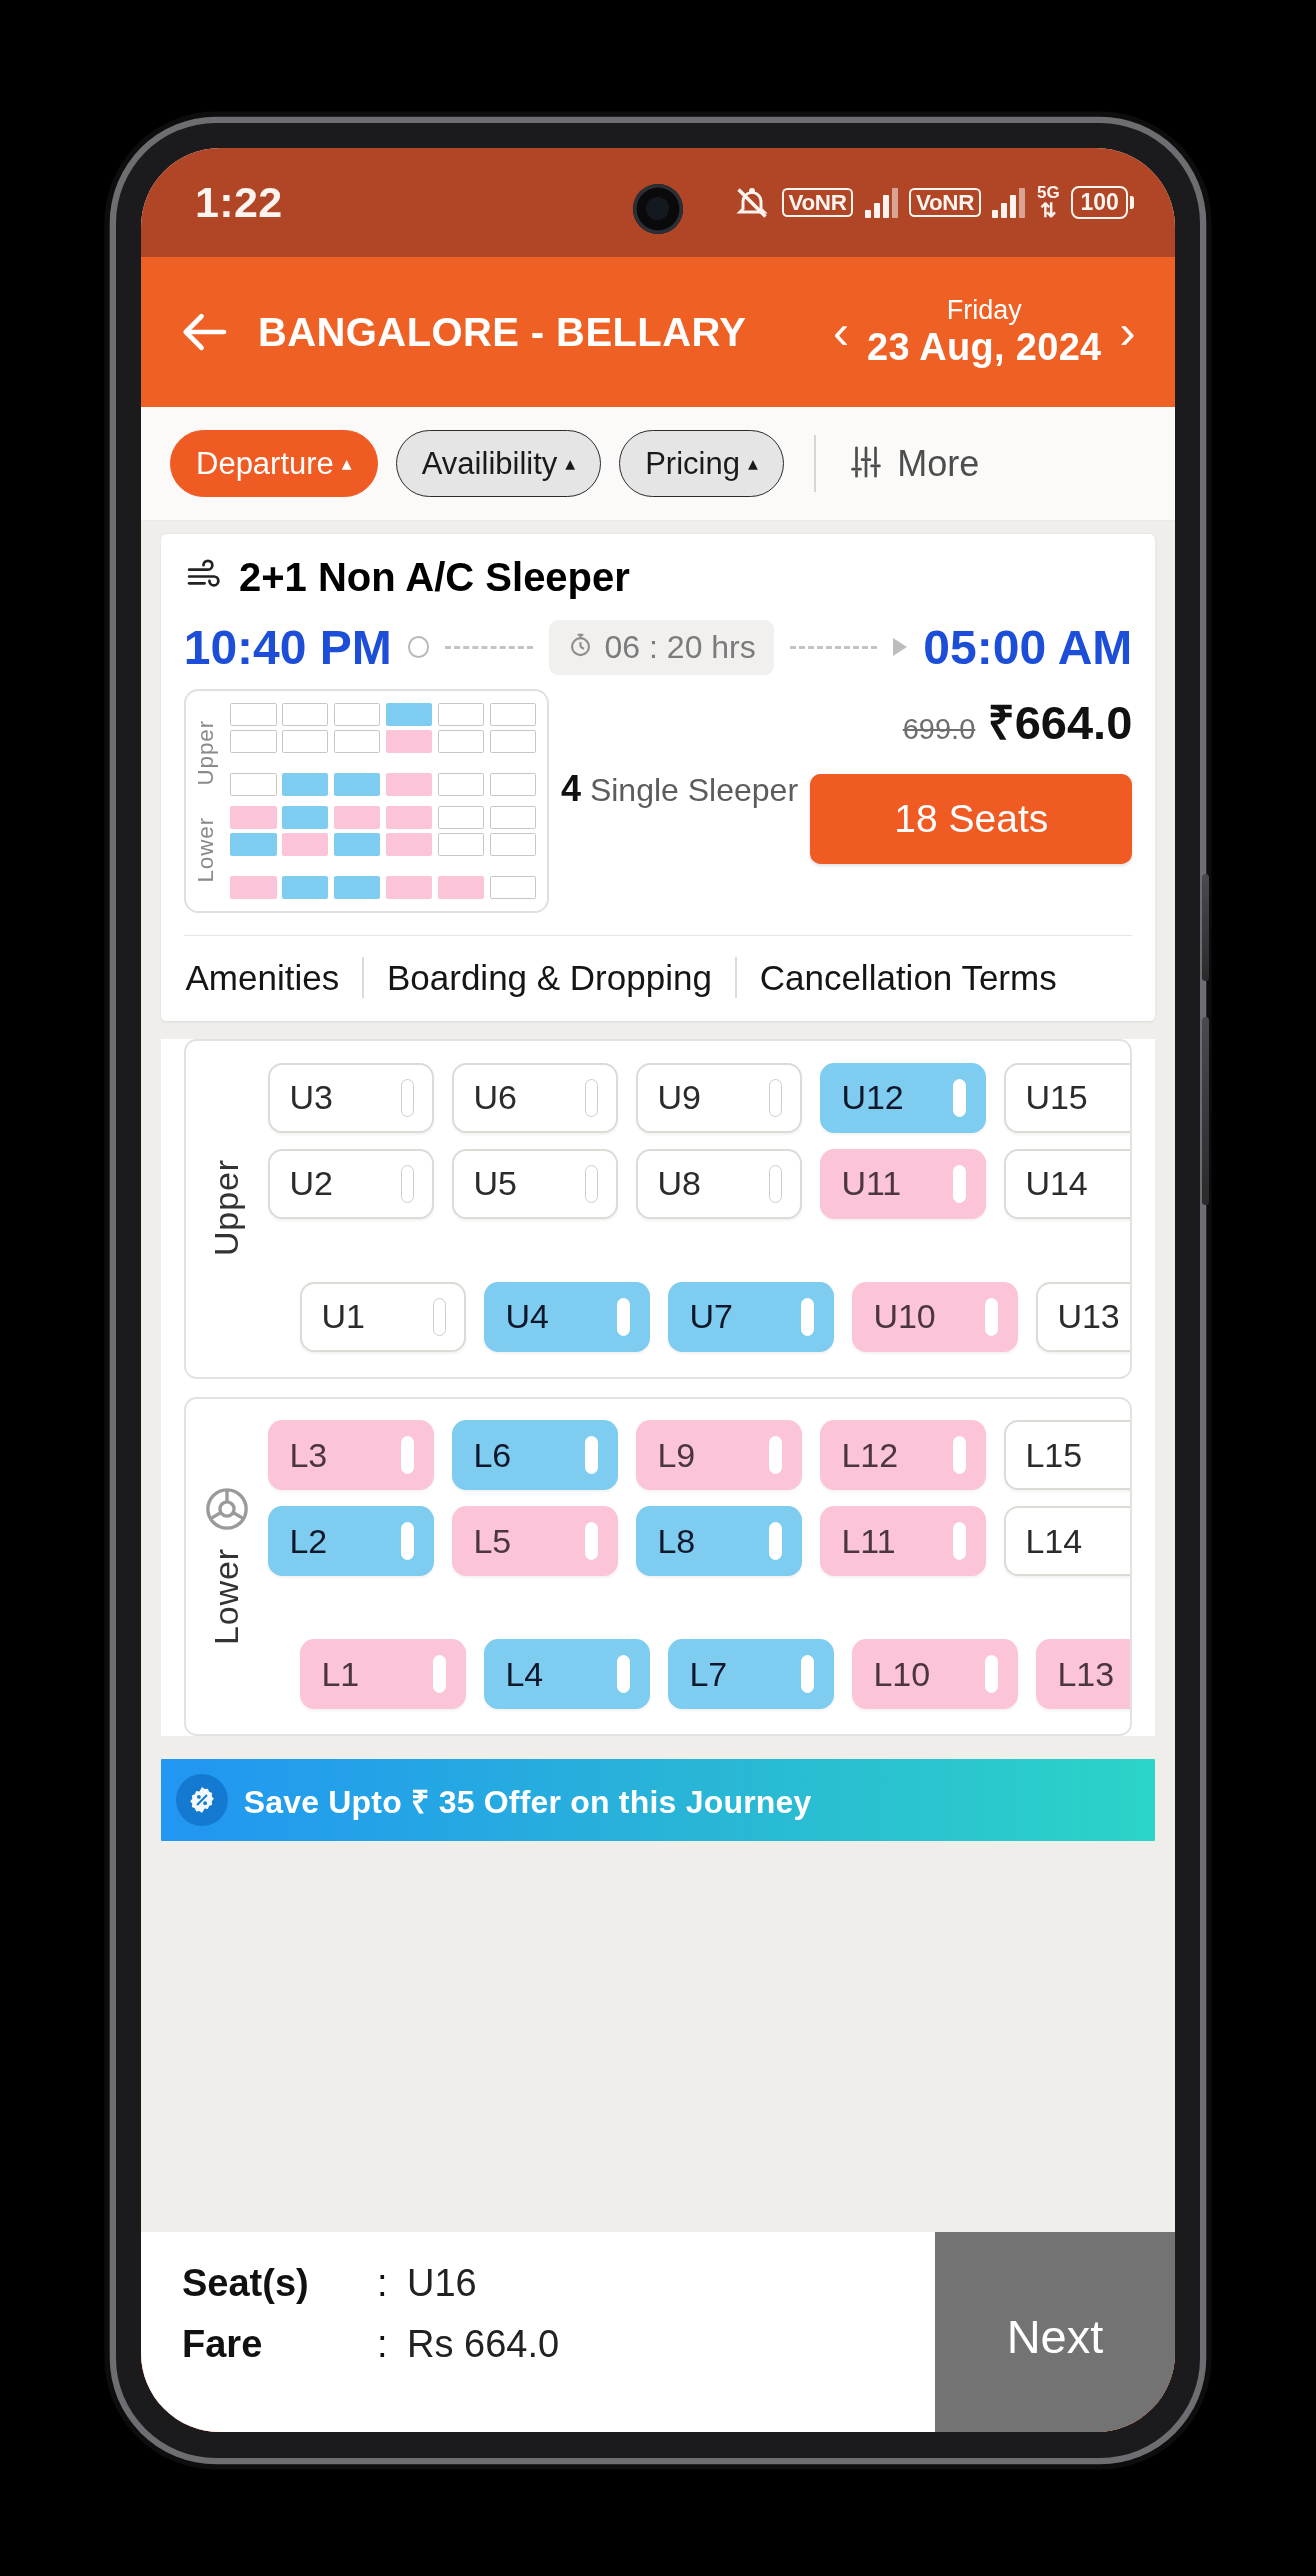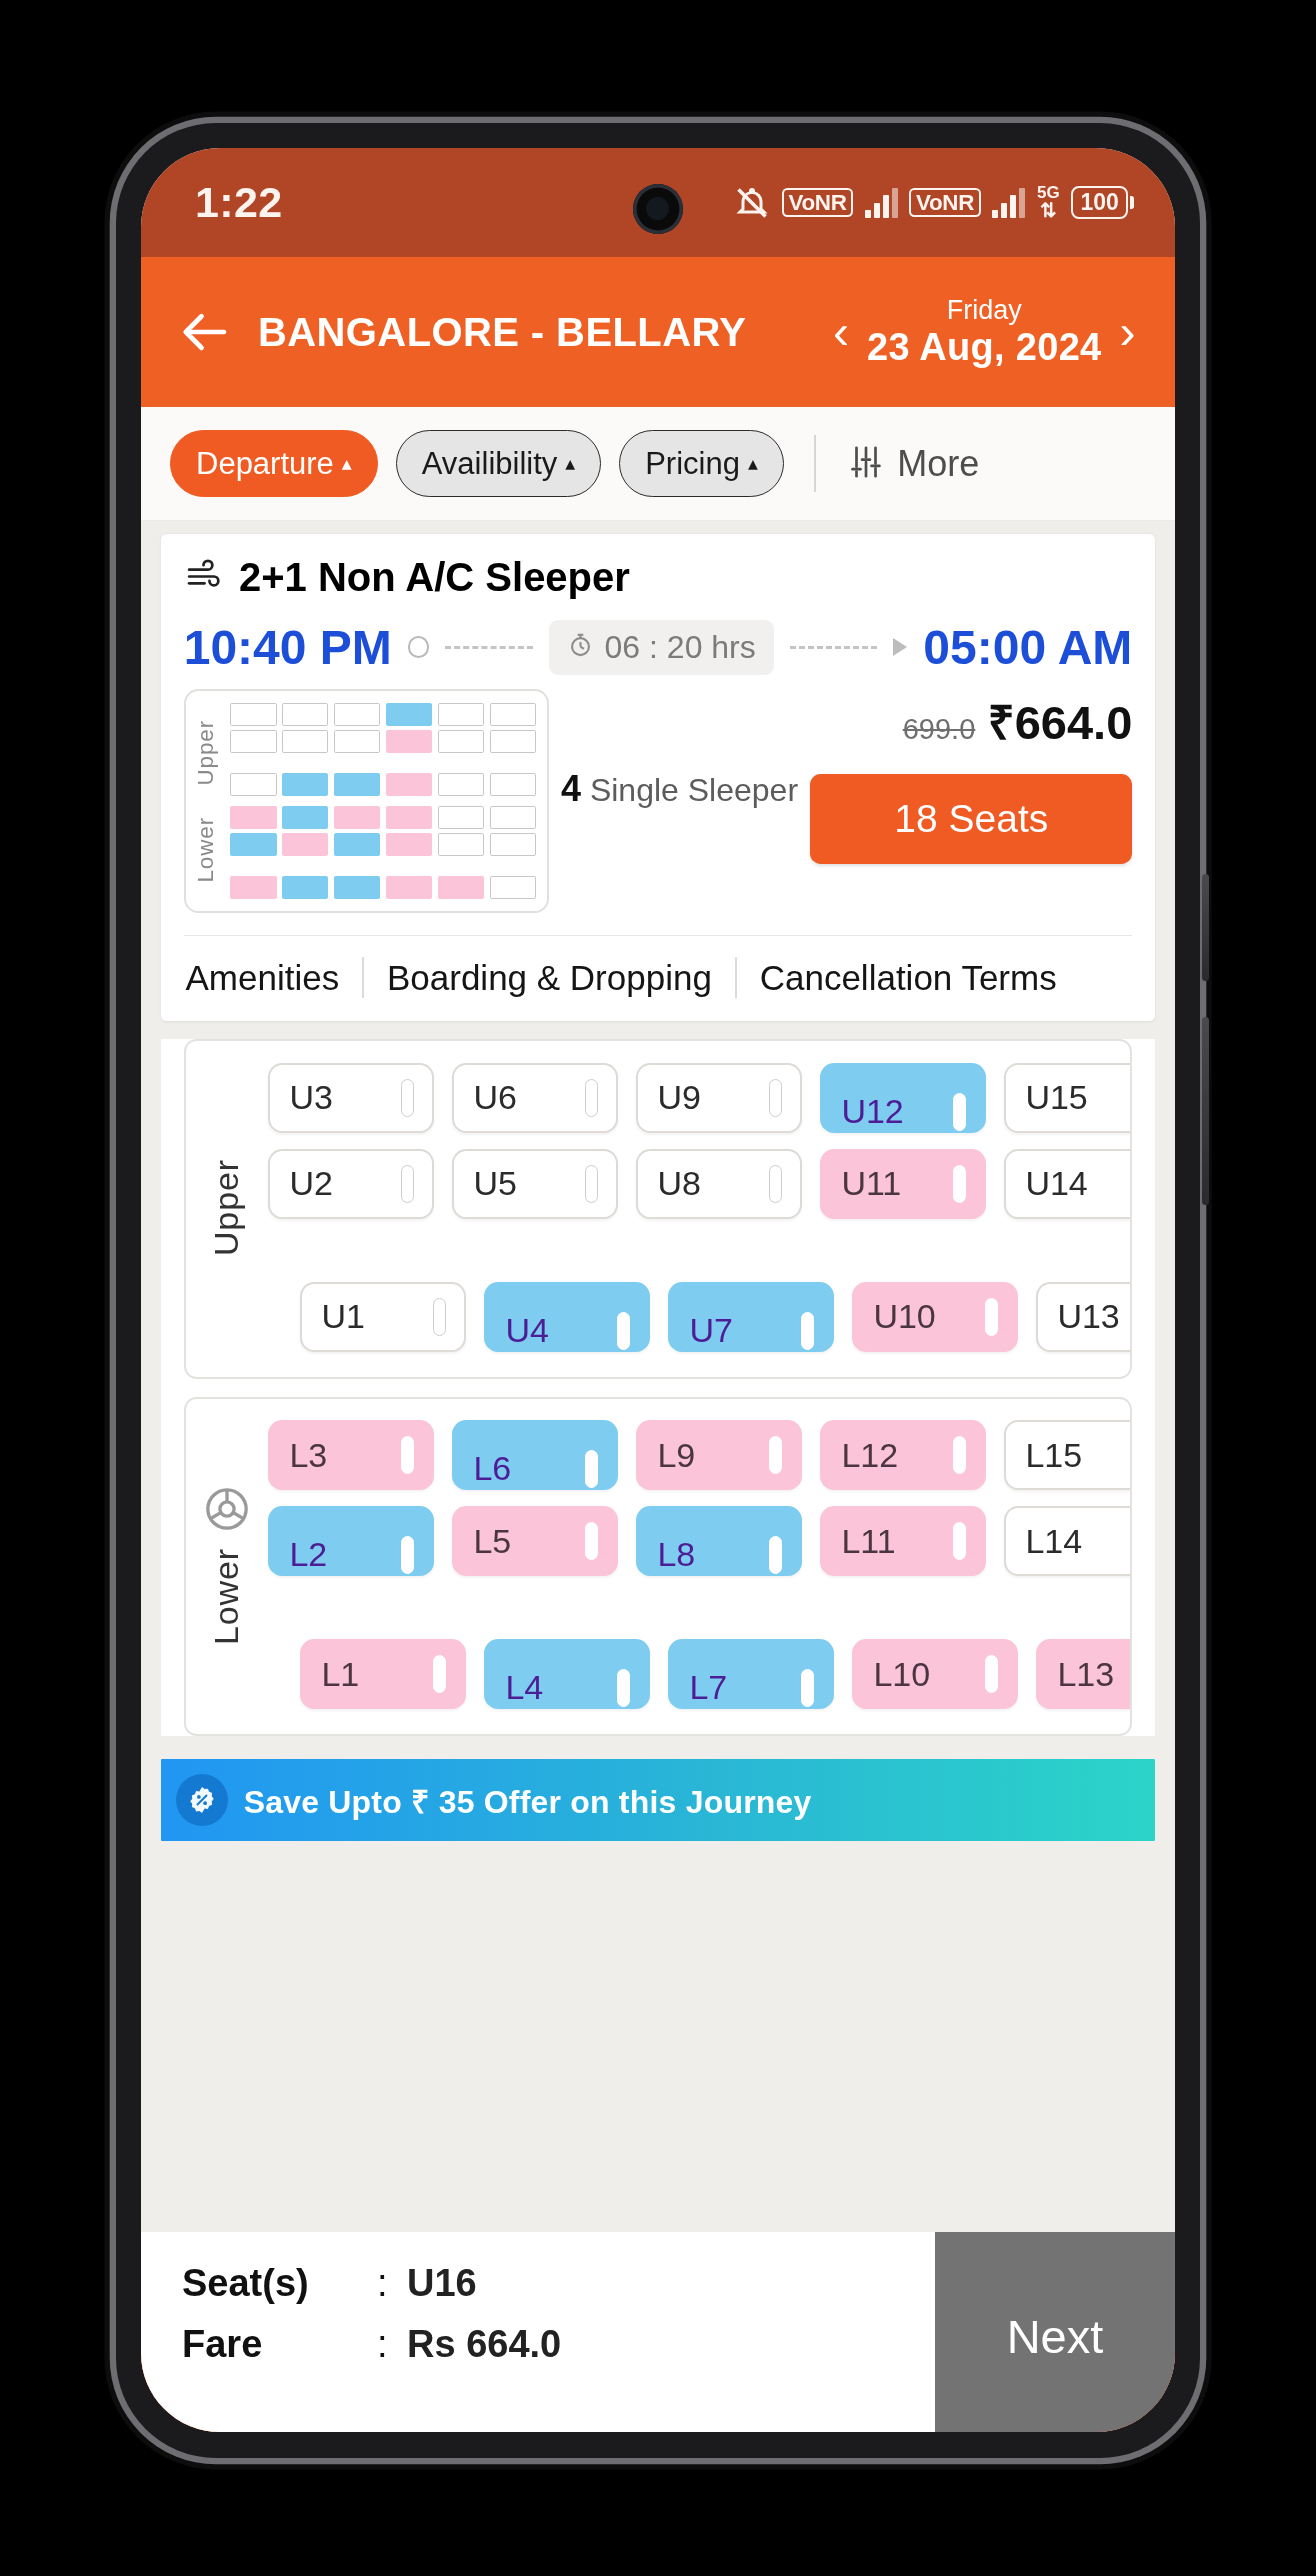--- a/index.html
+++ b/index.html
@@ -192,21 +192,21 @@
     padding: 0 18px 0 19.7px;
     font-size: 34px; color: #2b2b2b;
     box-shadow: 0 1.8px 2.7px rgba(0,0,0,.05);
   }
   .seat .bar {
     width: 12.5px; height: 38px; border-radius: 7.2px;
     border: 1.8px solid #cfcdc9; background: #fff;
   }
   .seat.female { background: #fbc4d8; border-color: #fbc4d8; color: #4a3540; }
   .seat.female .bar { background: #fff; border-color: #fff; }
-  .seat.male { background: #7ecdf0; border-color: #7ecdf0; color: #4c1d95; align-items: flex-end; }
+  .seat.male { background: #7ecdf0; border-color: #7ecdf0; color: #0f172a; }
   .seat.male .bar { background: #fff; border-color: #fff; }
 
   .steer-icon { width: 50px; height: 50px; }
 
   
   .offer {
     margin: 23px 19.7px 0 19.7px; height: 82px; border-radius: 1px;
     background: linear-gradient(90deg,#2196f3 0%,#29b6d6 55%,#2bd4c8 100%);
     display: flex; align-items: center; gap: 16px; padding-left: 15px;
     color: #fff;
@@ -216,21 +216,21 @@
     display: flex; align-items: center; justify-content: center; flex: none;
   }
   .offer-text { font-size: 32px; font-weight: 700; letter-spacing: 0.2px; }
 
   
   .bottombar { height: 208px; display: flex; background: #ef5b23; }
   .bb-left { flex: 1; background: #fff; padding: 30px 0 0 41px; }
   .bb-line { display: flex; align-items: baseline; font-size: 38px; color: #111; margin-bottom: 18px; }
   .bb-key { font-weight: 700; width: 195px; }
   .bb-sep { width: 30px; }
-  .bb-val { font-weight: 700; color: #222; }
+  .bb-val { font-weight: 400; color: #222; }
   .bb-right {
     width: 240px; background: #737373; color: #fff;
     display: flex; align-items: center; justify-content: center;
     font-size: 47px;
   }
 </style>
 </head>
 <body>
 
 <div class="stage">

